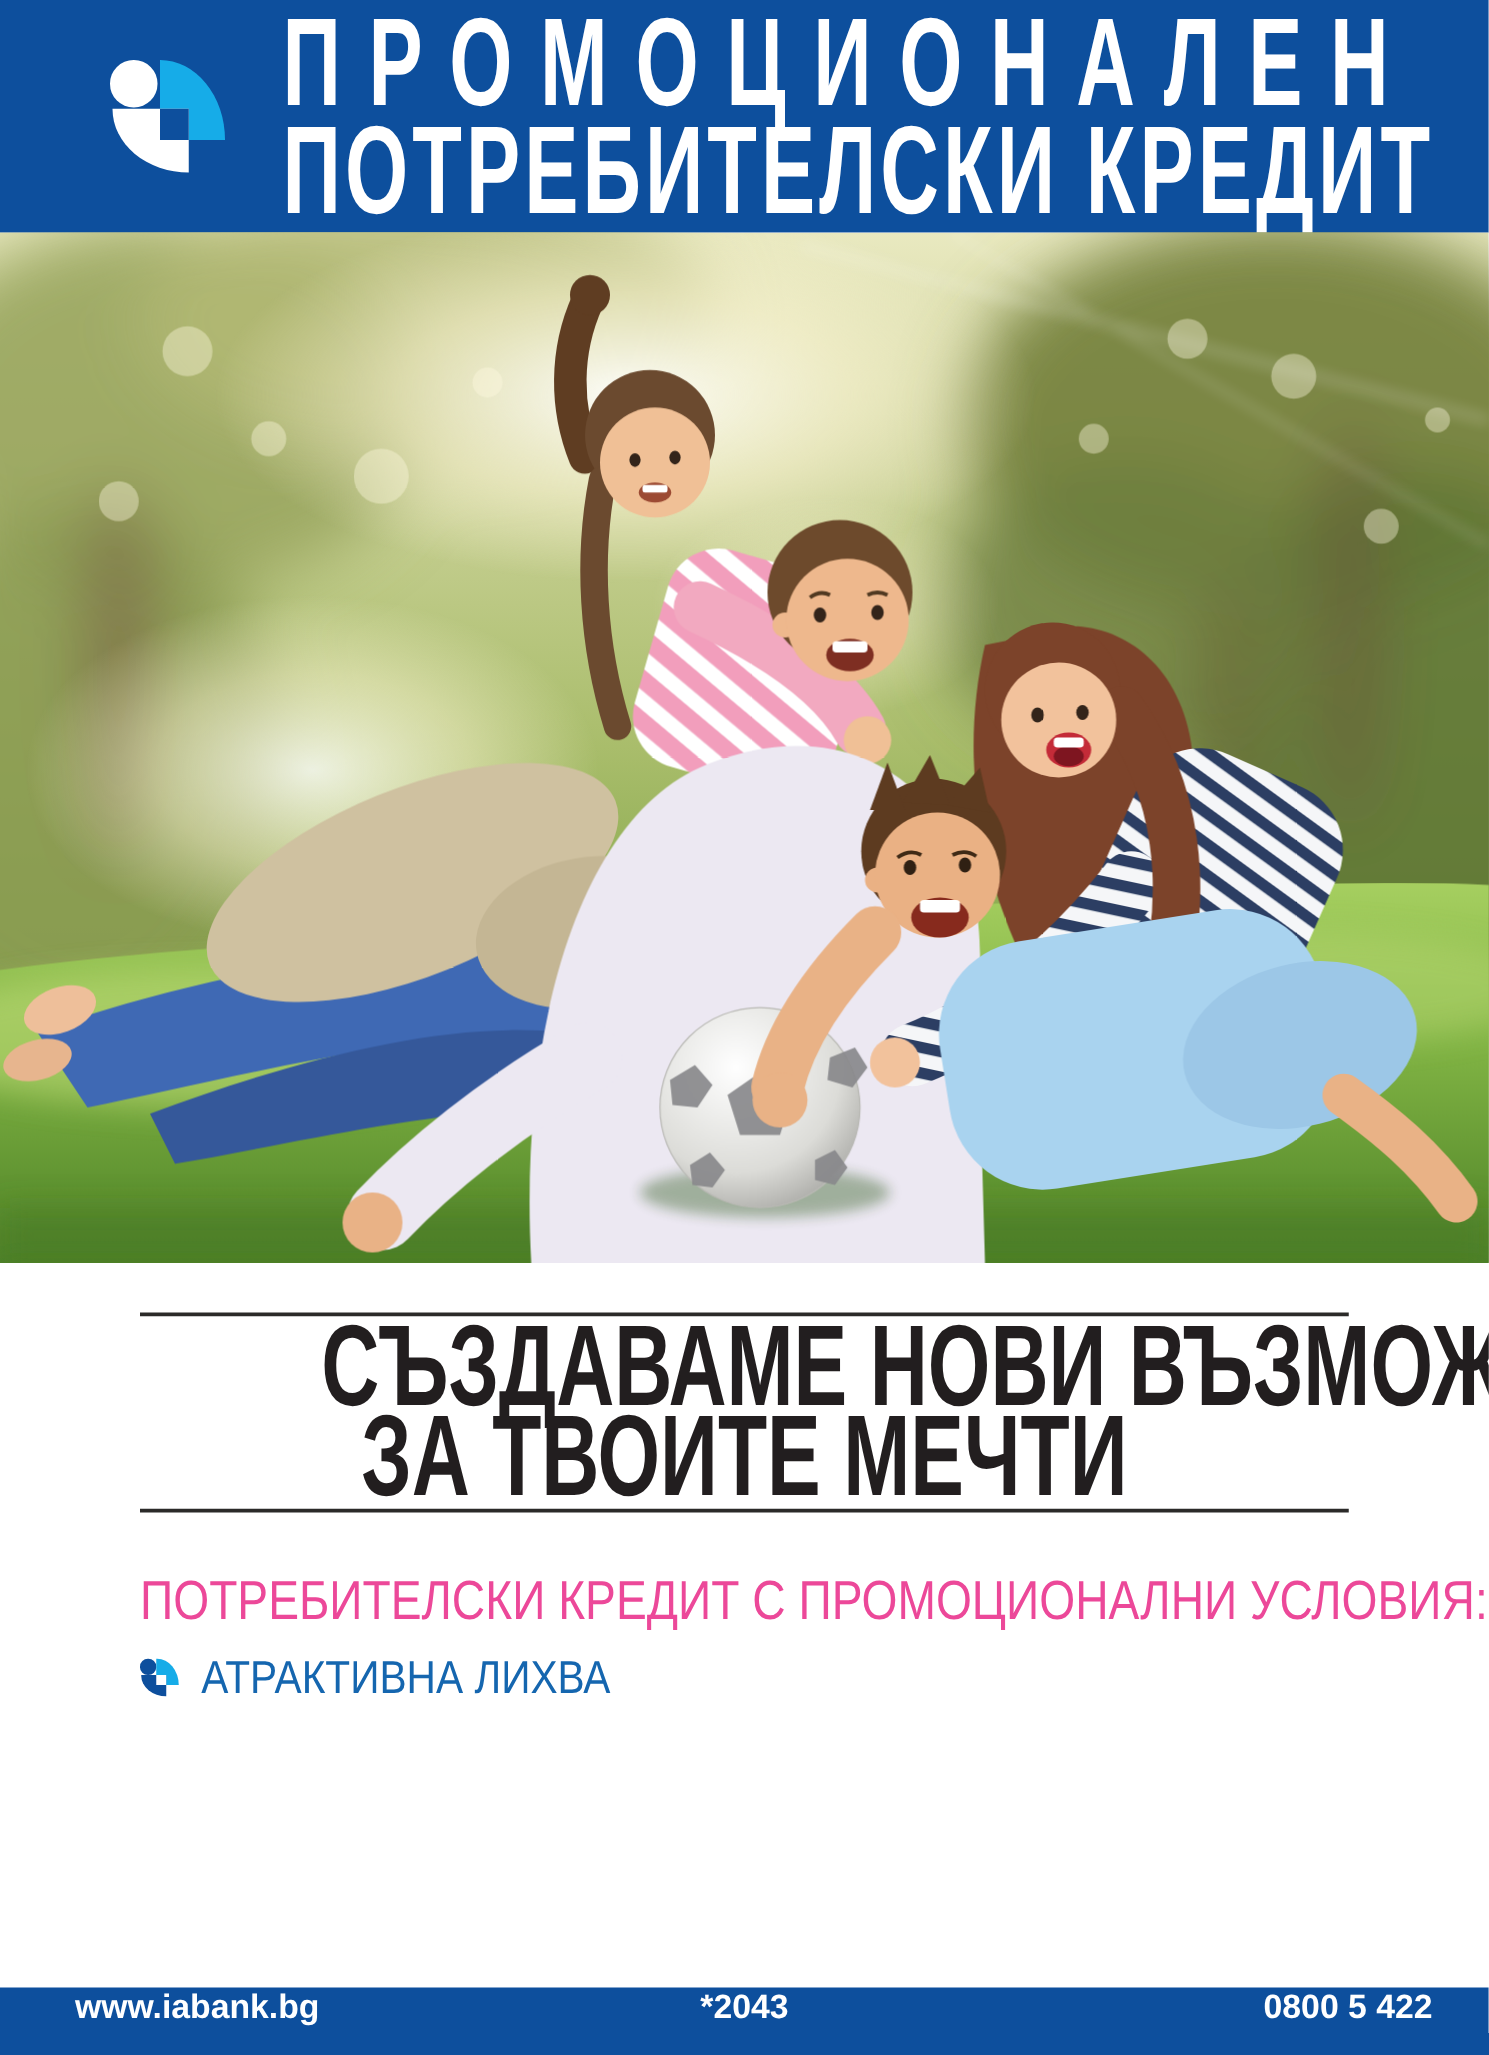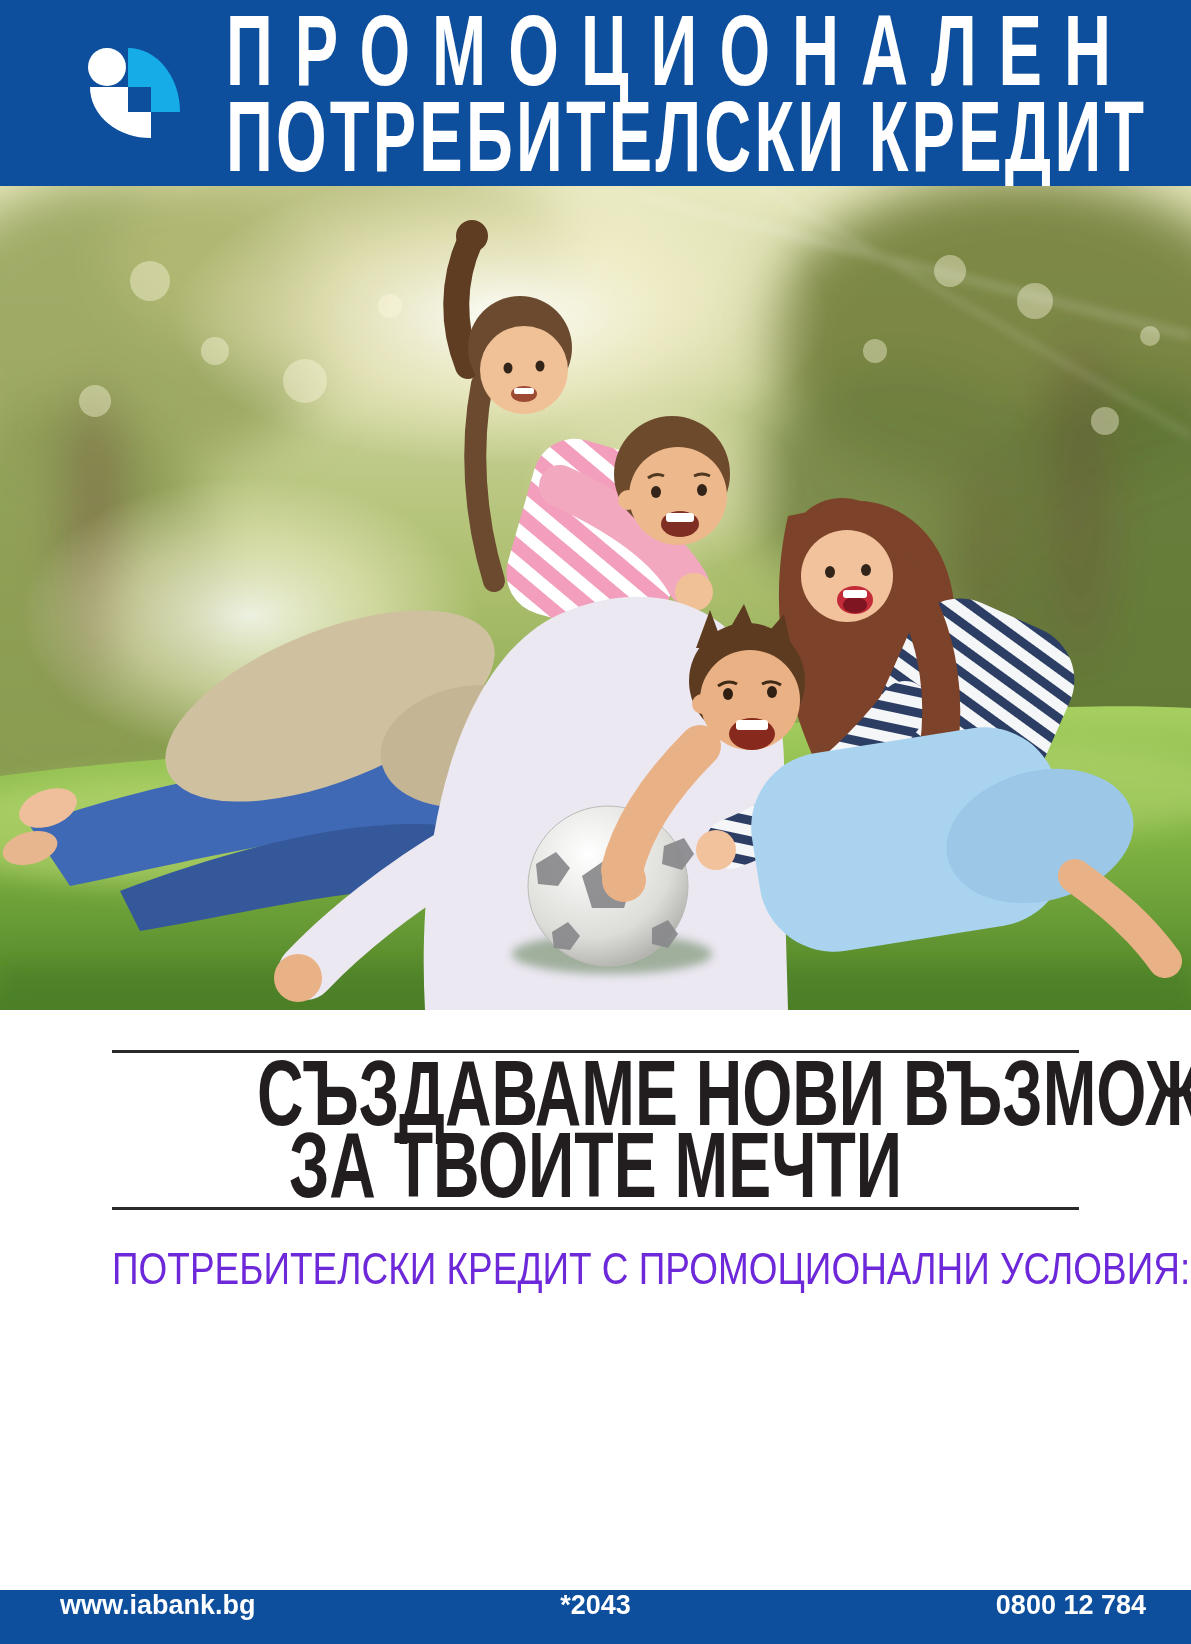--- a/index.html
+++ b/index.html
@@ -42,21 +42,21 @@
   .hero{height:824px;flex:0 0 auto;position:relative;overflow:hidden;}
   .hero svg{display:block;width:100%;height:100%;}
 
   
   .mid{flex:1 1 auto;padding:0 112px;}
   .rule{height:3px;background:var(--rule-black);}
   .rule--top{margin-top:40px;}
   .headline{text-align:center;color:var(--headline-black);font-weight:bold;margin:4px 0 6px;}
   .headline .line{display:block;font-size:92px;line-height:72px;
     transform:scaleX(.70);transform-origin:50% 50%;white-space:nowrap;}
-  .subhead{margin-top:36px;color:#6d28d9;font-size:44px;line-height:46px;font-weight:400;}
+  .subhead{margin-top:48px;color:#ec4899;font-size:44px;line-height:46px;font-weight:400;}
   .squeeze{display:inline-block;transform:scaleX(.84);transform-origin:0 50%;white-space:nowrap;}
   .benefit{display:flex;align-items:center;margin-top:46px;}
   .benefit--first{margin-top:18px;}
   .benefit-label{margin-left:18px;color:var(--benefit-blue);font-size:37px;line-height:40px;}
   .benefit-label .squeeze{transform:scaleX(.88);}
 
   
   .footer{height:54px;flex:0 0 auto;background:var(--primary-blue);position:relative;
     display:flex;align-items:flex-start;padding:0 45px 0 60px;
     color:#fff;font-weight:bold;font-size:27px;}
@@ -258,23 +258,32 @@
     <h1 class="headline">
       <span class="line">СЪЗДАВАМЕ НОВИ ВЪЗМОЖНОСТИ</span>
       <span class="line">ЗА ТВОИТЕ МЕЧТИ</span>
     </h1>
     <div class="rule"></div>
 
     <div class="subhead">
       <span class="squeeze">ПОТРЕБИТЕЛСКИ КРЕДИТ С ПРОМОЦИОНАЛНИ УСЛОВИЯ:</span>
     </div>
 
+    <div class="benefit benefit--first">
+      <span class="lg lg--bullet">
+        <span class="lg-dot"></span>
+        <span class="lg-blue"></span>
+        <span class="lg-white"></span>
+        <span class="lg-notch"></span>
+      </span>
+      <span class="benefit-label"><span class="squeeze">АТРАКТИВНА ЛИХВА</span></span>
+    </div>
 
 
   </div>
 
   <div class="footer">
     <span class="footer-site">www.iabank.bg</span>
     <span class="footer-code">*2043</span>
-    <span class="footer-phone">0800 12 784</span>
+    <span class="footer-phone">0800 5 422</span>
   </div>
 
 </div>
 
 </body></html>

